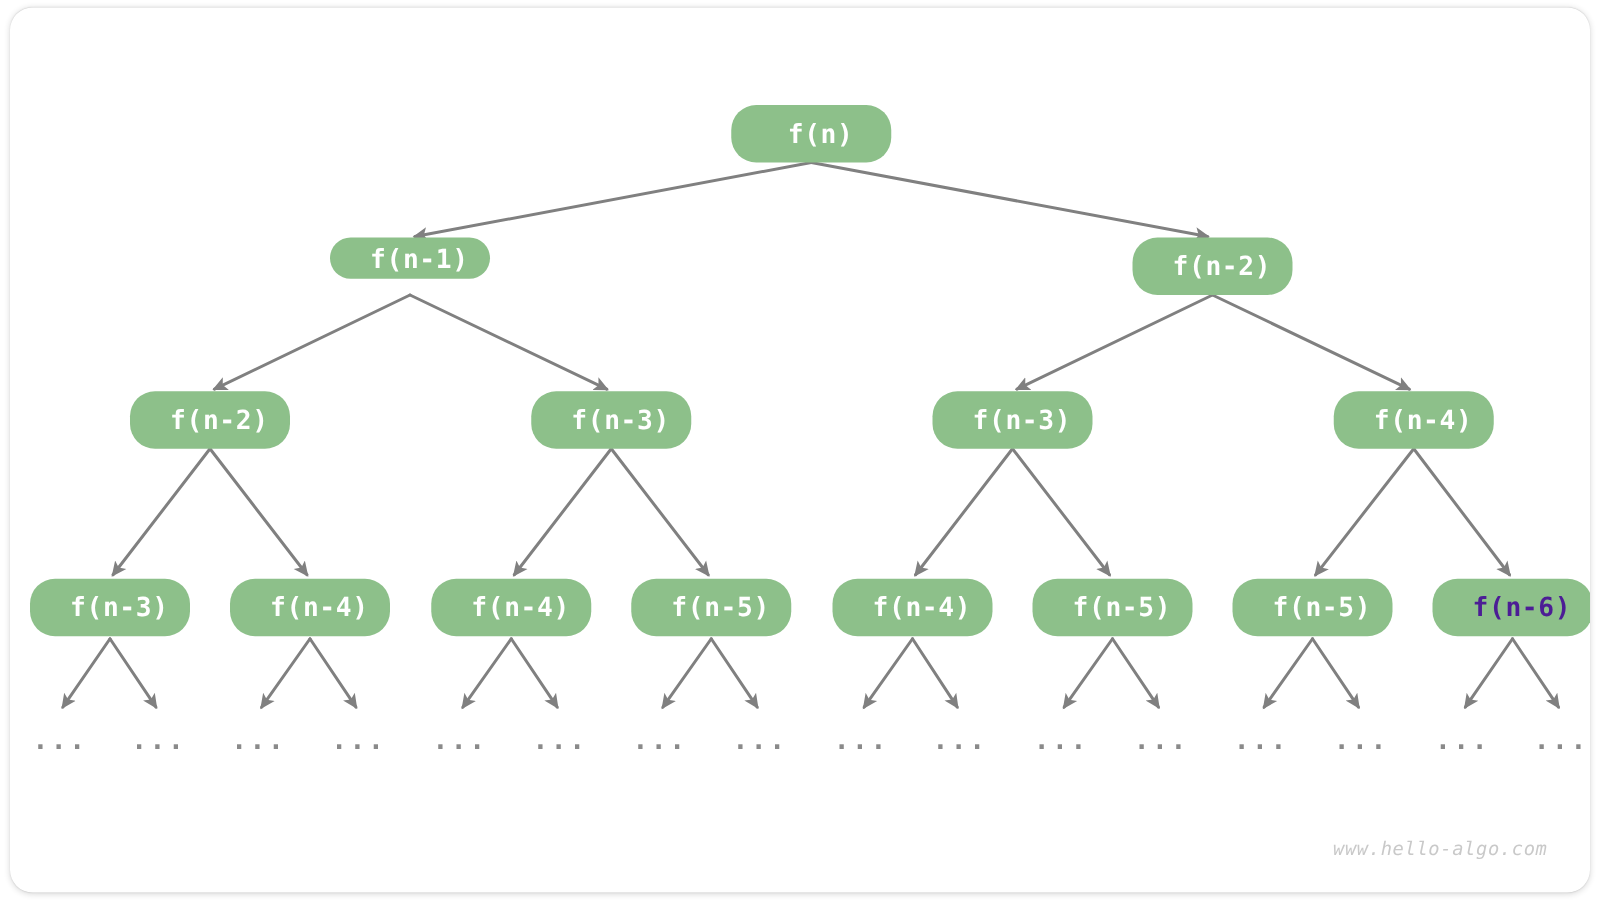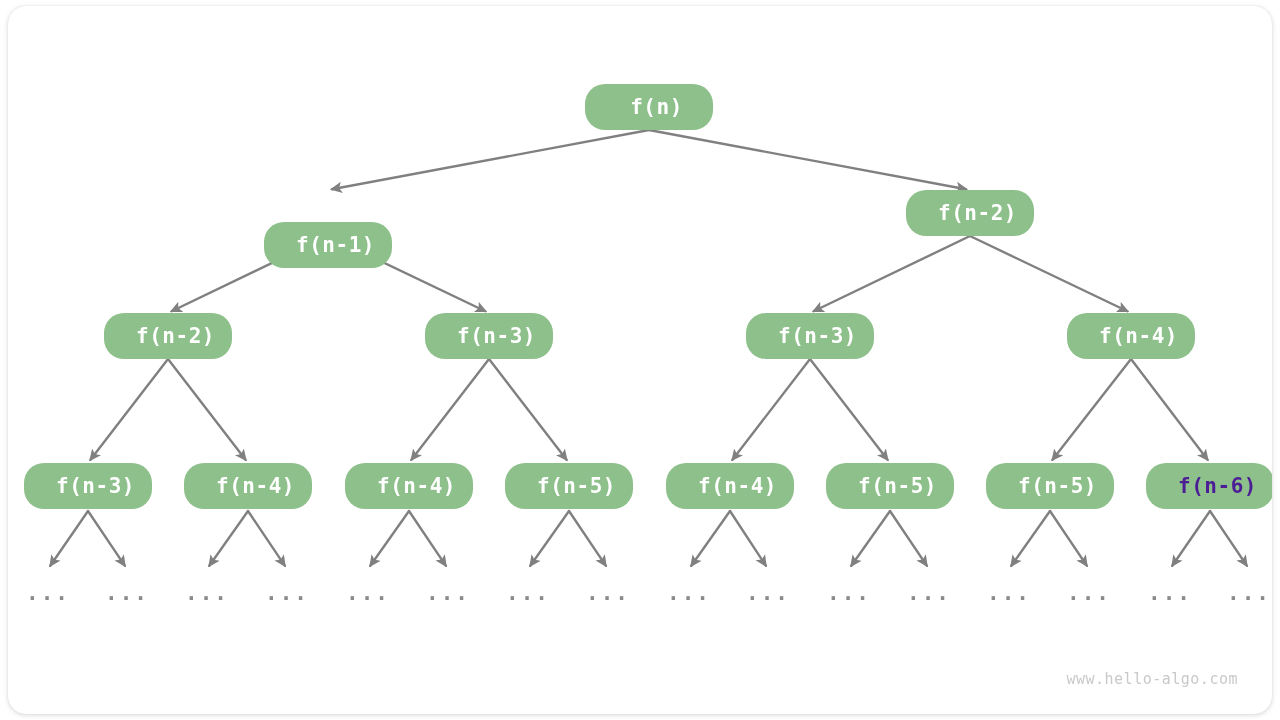--- a/index.html
+++ b/index.html
@@ -73,20 +73,21 @@
 
   #watermark {
     position: absolute;
     right: 34px;
     bottom: 26px;
     color: #c9c9c9;
     font-family: "DejaVu Sans Mono", monospace;
     font-size: 15px;
     letter-spacing: 0.5px;
     white-space: nowrap;
+    font-style: italic;
   }
 </style>
 </head>
 <body>
 
 <div id="canvas">
   <div id="card">
 
     <svg id="edges" viewBox="0 0 1280 720" width="1280" height="720" xmlns="http://www.w3.org/2000/svg">
       <defs>
@@ -125,21 +126,21 @@
           <line x1="882" y1="505" x2="918.768009641121" y2="559.6806297226927" marker-end="url(#arrowhead)" stroke="#808080"></line>
           <line x1="1042" y1="505" x2="1003.3089432710098" y2="559.7336900068642" marker-end="url(#arrowhead)" stroke="#808080"></line>
           <line x1="1042" y1="505" x2="1078.768009641121" y2="559.6806297226927" marker-end="url(#arrowhead)" stroke="#808080"></line>
           <line x1="1202" y1="505" x2="1164.2709318232146" y2="559.7071488563388" marker-end="url(#arrowhead)" stroke="#808080"></line>
           <line x1="1202" y1="505" x2="1238.768009641121" y2="559.6806297226927" marker-end="url(#arrowhead)" stroke="#808080"></line>
         </g>
     </svg>
 
     <div id="nodes-layer">
         <div class="node" style="left: 577px; top: 78px; width: 128px; height: 46px; background: rgb(141, 192, 138); color: rgb(255, 255, 255);">f(n)</div>
-        <div class="node" style="left: 256px; top: 184px; width: 128px; height: 46px; background: rgb(141, 192, 138); color: rgb(255, 255, 255); margin-top: 32px;">f(n-1)</div>
+        <div class="node" style="left: 256px; top: 184px; width: 128px; height: 33px; background: rgb(141, 192, 138); color: rgb(255, 255, 255);">f(n-1)</div>
         <div class="node" style="left: 898px; top: 184px; width: 128px; height: 46px; background: rgb(141, 192, 138); color: rgb(255, 255, 255);">f(n-2)</div>
         <div class="node" style="left: 96px; top: 307px; width: 128px; height: 46px; background: rgb(141, 192, 138); color: rgb(255, 255, 255);">f(n-2)</div>
         <div class="node" style="left: 417px; top: 307px; width: 128px; height: 46px; background: rgb(141, 192, 138); color: rgb(255, 255, 255);">f(n-3)</div>
         <div class="node" style="left: 738px; top: 307px; width: 128px; height: 46px; background: rgb(141, 192, 138); color: rgb(255, 255, 255);">f(n-3)</div>
         <div class="node" style="left: 1059px; top: 307px; width: 128px; height: 46px; background: rgb(141, 192, 138); color: rgb(255, 255, 255);">f(n-4)</div>
         <div class="node" style="left: 16px; top: 457px; width: 128px; height: 46px; background: rgb(141, 192, 138); color: rgb(255, 255, 255);">f(n-3)</div>
         <div class="node" style="left: 176px; top: 457px; width: 128px; height: 46px; background: rgb(141, 192, 138); color: rgb(255, 255, 255);">f(n-4)</div>
         <div class="node" style="left: 337px; top: 457px; width: 128px; height: 46px; background: rgb(141, 192, 138); color: rgb(255, 255, 255);">f(n-4)</div>
         <div class="node" style="left: 497px; top: 457px; width: 128px; height: 46px; background: rgb(141, 192, 138); color: rgb(255, 255, 255);">f(n-5)</div>
         <div class="node" style="left: 658px; top: 457px; width: 128px; height: 46px; background: rgb(141, 192, 138); color: rgb(255, 255, 255);">f(n-4)</div>

